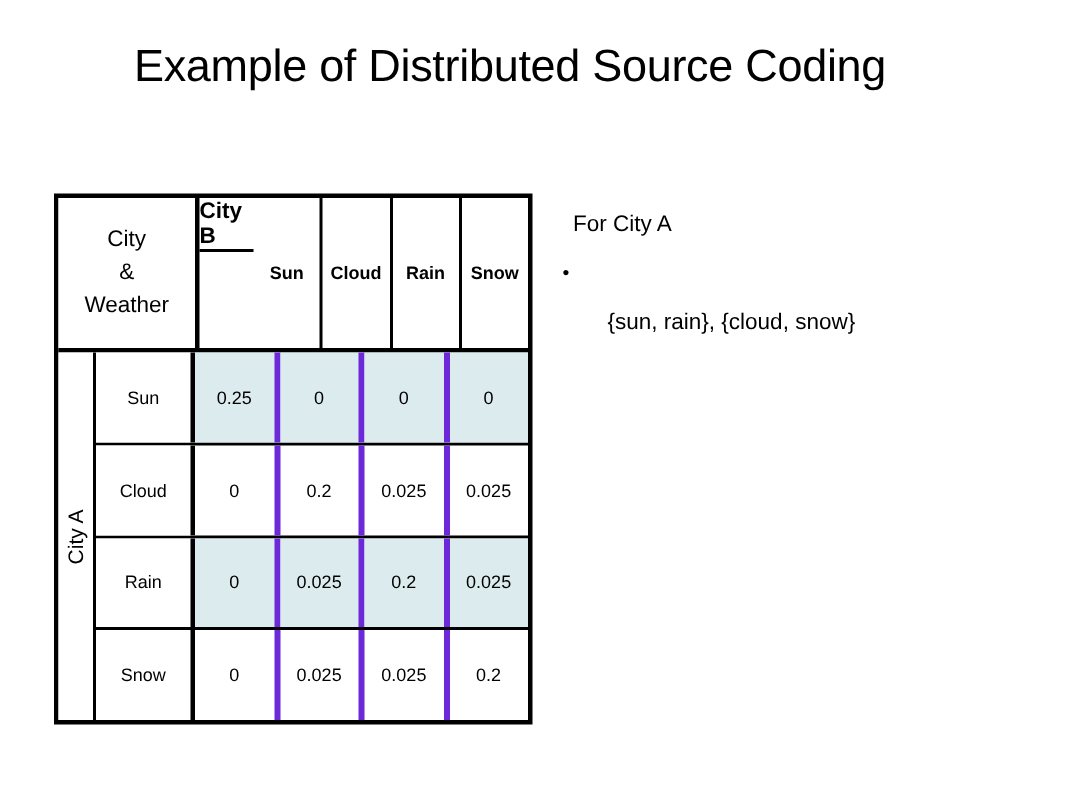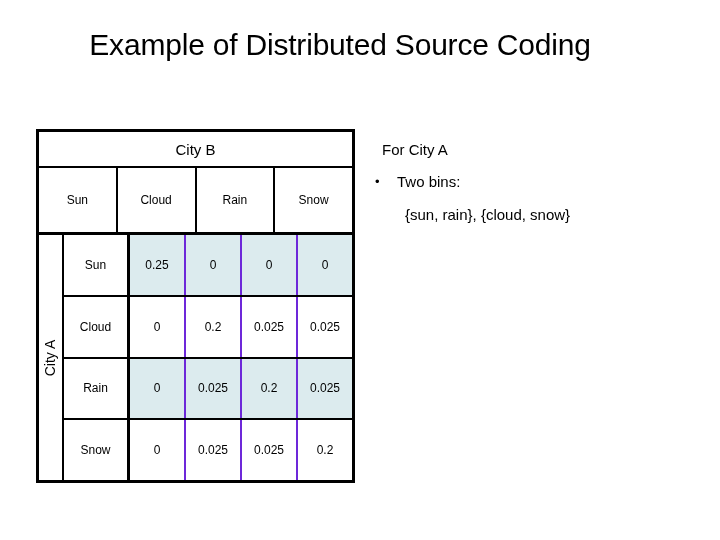--- a/index.html
+++ b/index.html
@@ -57,21 +57,22 @@
     flex-direction: column;
     align-items: center;
     justify-content: center;
     font-size: 15px;
     line-height: 22px;
     background: #ffffff;
   }
   .hdr-right {
     flex: 1 1 auto;
     display: flex;
-    flex-direction: column;
+    flex-direction: row;
+    font-weight: bold;
   }
   .cityb {
     height: 36px;
     flex: 0 0 36px;
     border-bottom: 2px solid #000;
     box-sizing: border-box;
     display: flex;
     align-items: center;
     justify-content: center;
     font-size: 15px;
@@ -135,21 +136,21 @@
     justify-content: center;
     font-size: 12px;
     background: #ffffff;
   }
   .row .dcell {
     flex: 1 1 0;
     display: flex;
     align-items: center;
     justify-content: center;
     font-size: 12px;
-    border-right: 2px solid #6d28d9;
+    border-right: 4px solid #6d28d9;
     box-sizing: border-box;
   }
   .row .dcell:last-child { border-right: none; }
   .row.tinted .dcell { background: #dcebee; }
 
   
   .notes {
     position: absolute;
     left: 375px;
     top: 130px;
@@ -174,20 +175,25 @@
   }
 </style>
 </head>
 <body>
 
 <div class="title">Example of Distributed Source Coding</div>
 
 <div class="table-wrap">
 
   <div class="hdr">
+    <div class="hdr-left">
+      <div>City</div>
+      <div>&amp;</div>
+      <div>Weather</div>
+    </div>
     <div class="hdr-right">
       <div class="cityb">City B</div>
       <div class="colhdr">
         <div class="cell">Sun</div>
         <div class="cell">Cloud</div>
         <div class="cell">Rain</div>
         <div class="cell">Snow</div>
       </div>
     </div>
   </div>
@@ -231,16 +237,15 @@
       </div>
 
     </div>
   </div>
 </div>
 
 <div class="notes">
   <p class="lead">For City A</p>
   <div class="bullet-line">
     <span class="bullet-dot">•</span>
-    <span>Two bins:</span>
   </div>
   <p class="sub">{sun, rain}, {cloud, snow}</p>
 </div>
 
 </body></html>

